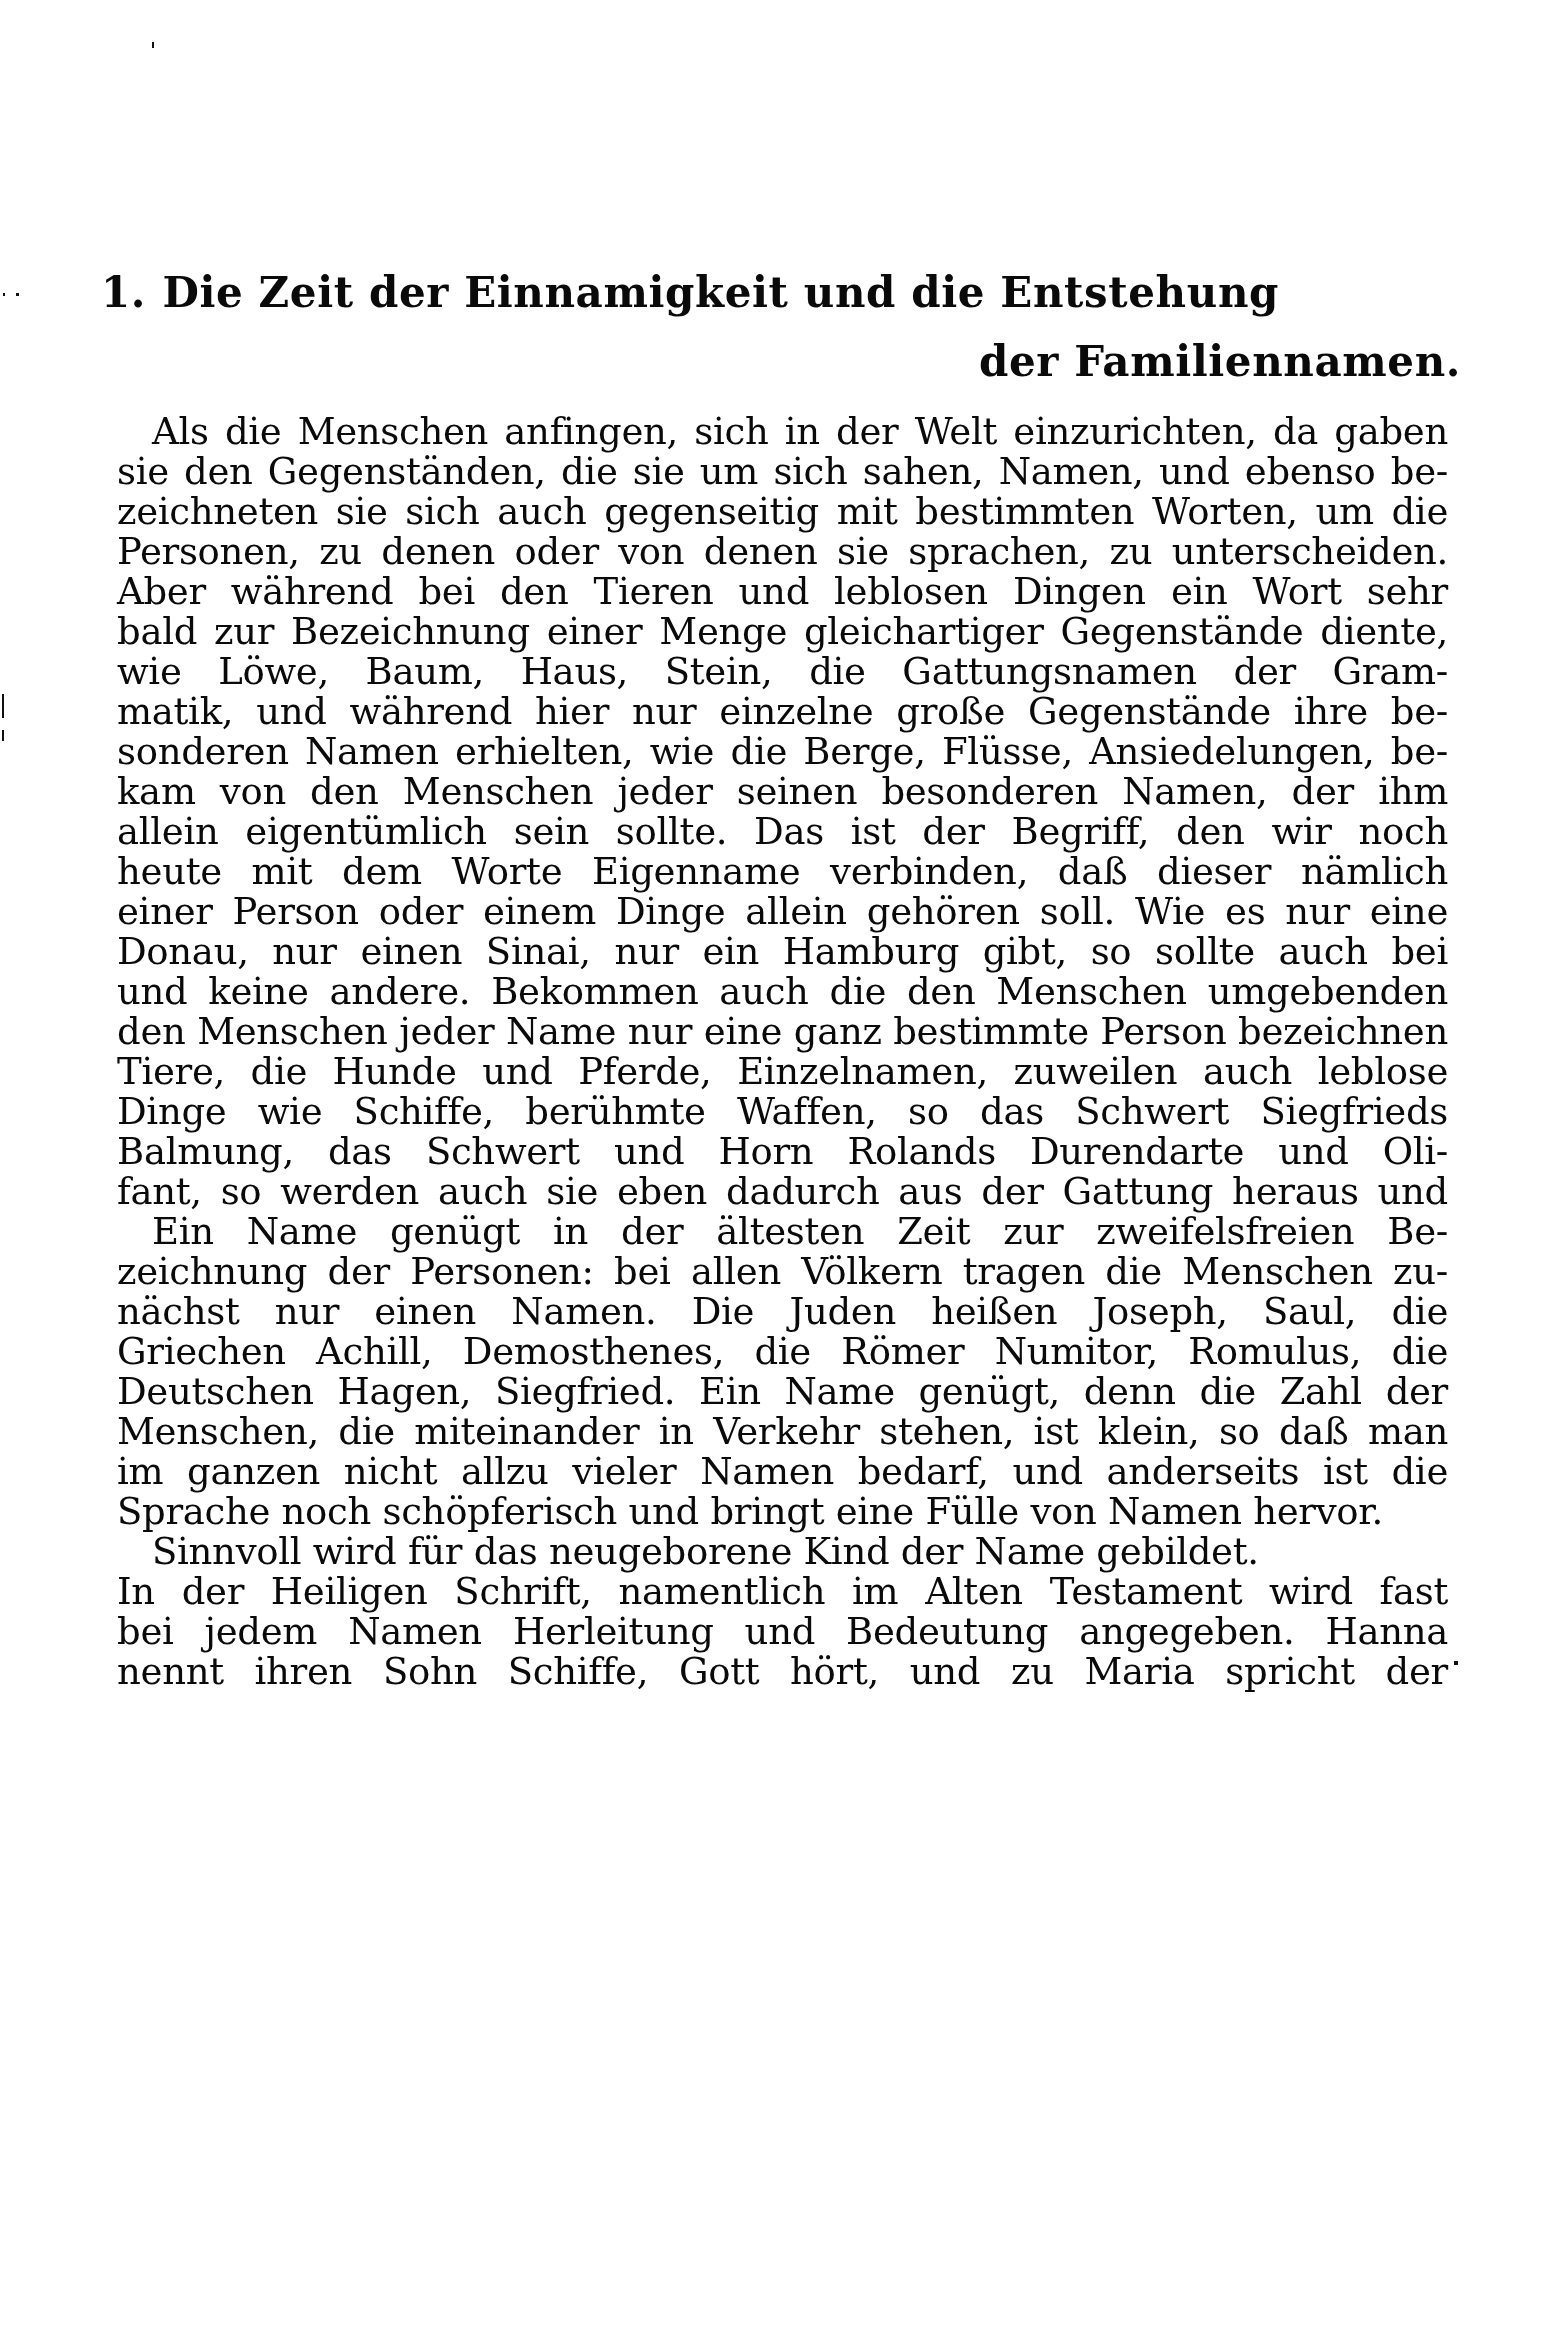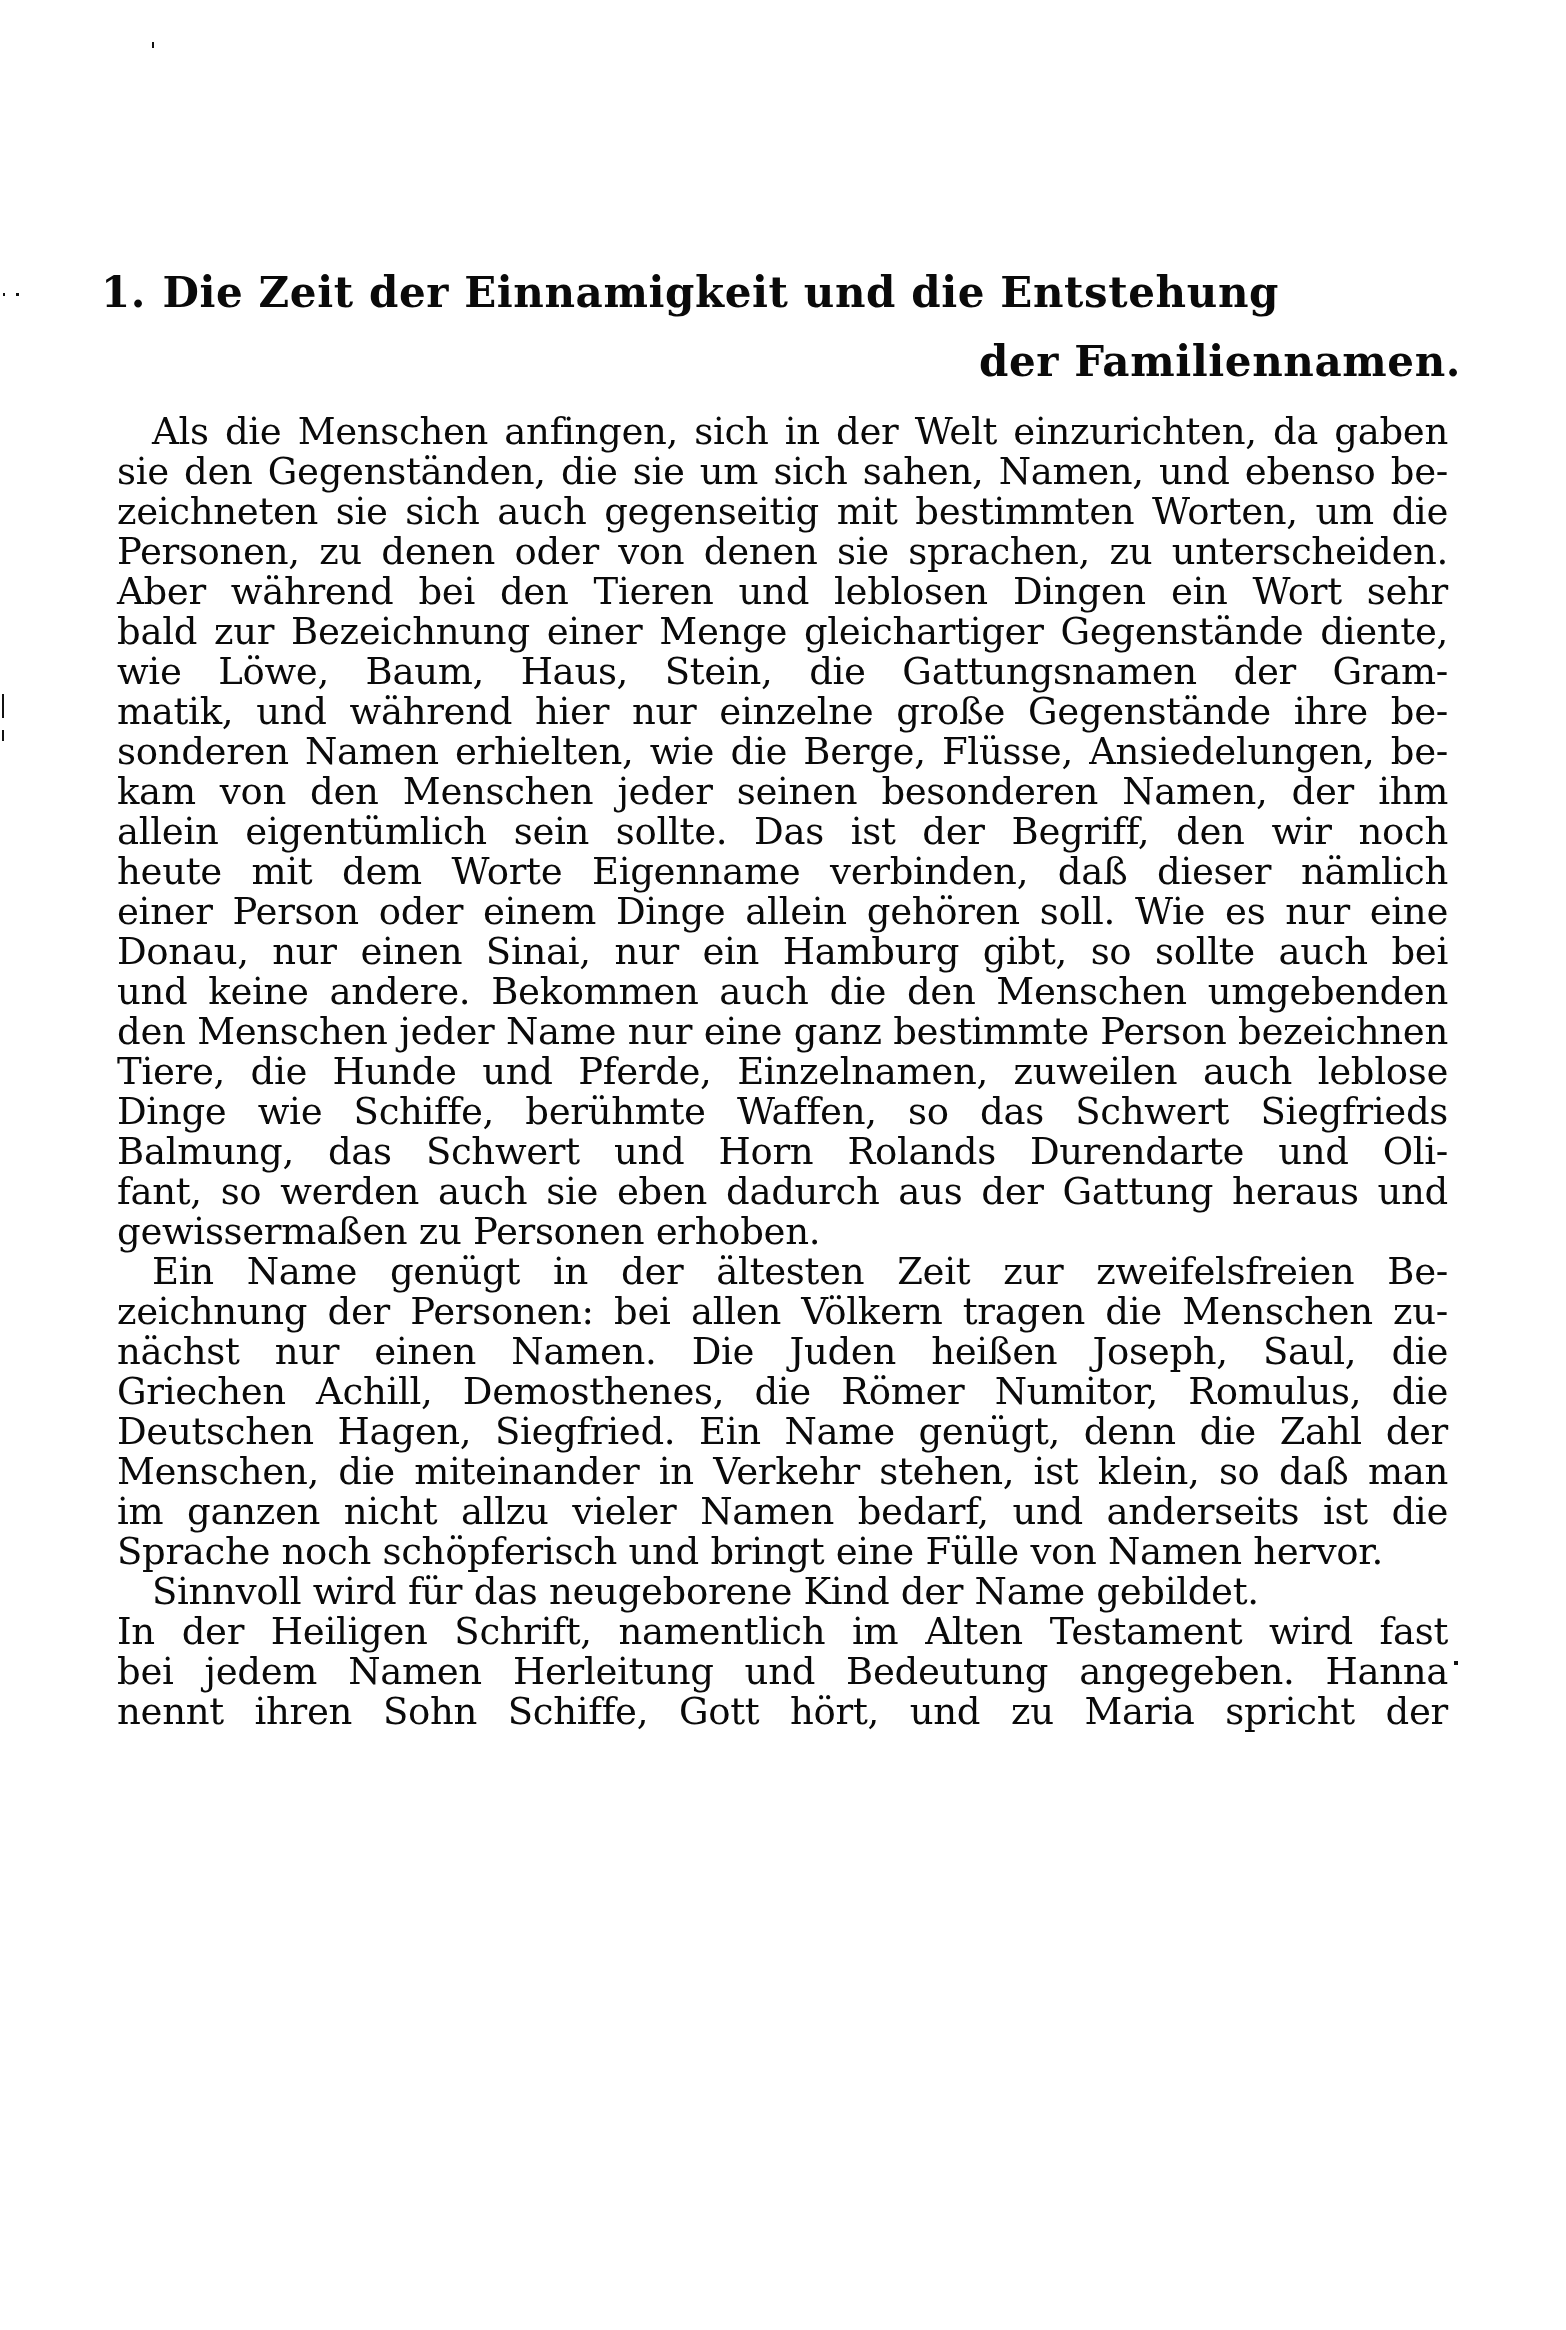--- a/index.html
+++ b/index.html
@@ -75,21 +75,20 @@
       <div class="line">allein eigentümlich sein sollte. Das ist der Begriff, den wir noch</div>
       <div class="line">heute mit dem Worte Eigenname verbinden, daß dieser nämlich</div>
       <div class="line">einer Person oder einem Dinge allein gehören soll. Wie es nur eine</div>
       <div class="line">Donau, nur einen Sinai, nur ein Hamburg gibt, so sollte auch bei</div>
       <div class="line">und keine andere. Bekommen auch die den Menschen umgebenden</div>
       <div class="line">den Menschen jeder Name nur eine ganz bestimmte Person bezeichnen</div>
       <div class="line">Tiere, die Hunde und Pferde, Einzelnamen, zuweilen auch leblose</div>
       <div class="line">Dinge wie Schiffe, berühmte Waffen, so das Schwert Siegfrieds</div>
       <div class="line">Balmung, das Schwert und Horn Rolands Durendarte und Oli-</div>
       <div class="line">fant, so werden auch sie eben dadurch aus der Gattung heraus und</div>
-      <div class="line last">gewissermaßen zu Personen erhoben.</div>
       <div class="line indent">Ein Name genügt in der ältesten Zeit zur zweifelsfreien Be-</div>
       <div class="line">zeichnung der Personen: bei allen Völkern tragen die Menschen zu-</div>
       <div class="line">nächst nur einen Namen. Die Juden heißen Joseph, Saul, die</div>
       <div class="line">Griechen Achill, Demosthenes, die Römer Numitor, Romulus, die</div>
       <div class="line">Deutschen Hagen, Siegfried. Ein Name genügt, denn die Zahl der</div>
       <div class="line">Menschen, die miteinander in Verkehr stehen, ist klein, so daß man</div>
       <div class="line">im ganzen nicht allzu vieler Namen bedarf, und anderseits ist die</div>
       <div class="line last">Sprache noch schöpferisch und bringt eine Fülle von Namen hervor.</div>
       <div class="line indent last">Sinnvoll wird für das neugeborene Kind der Name gebildet.</div>
       <div class="line">In der Heiligen Schrift, namentlich im Alten Testament wird fast</div>

